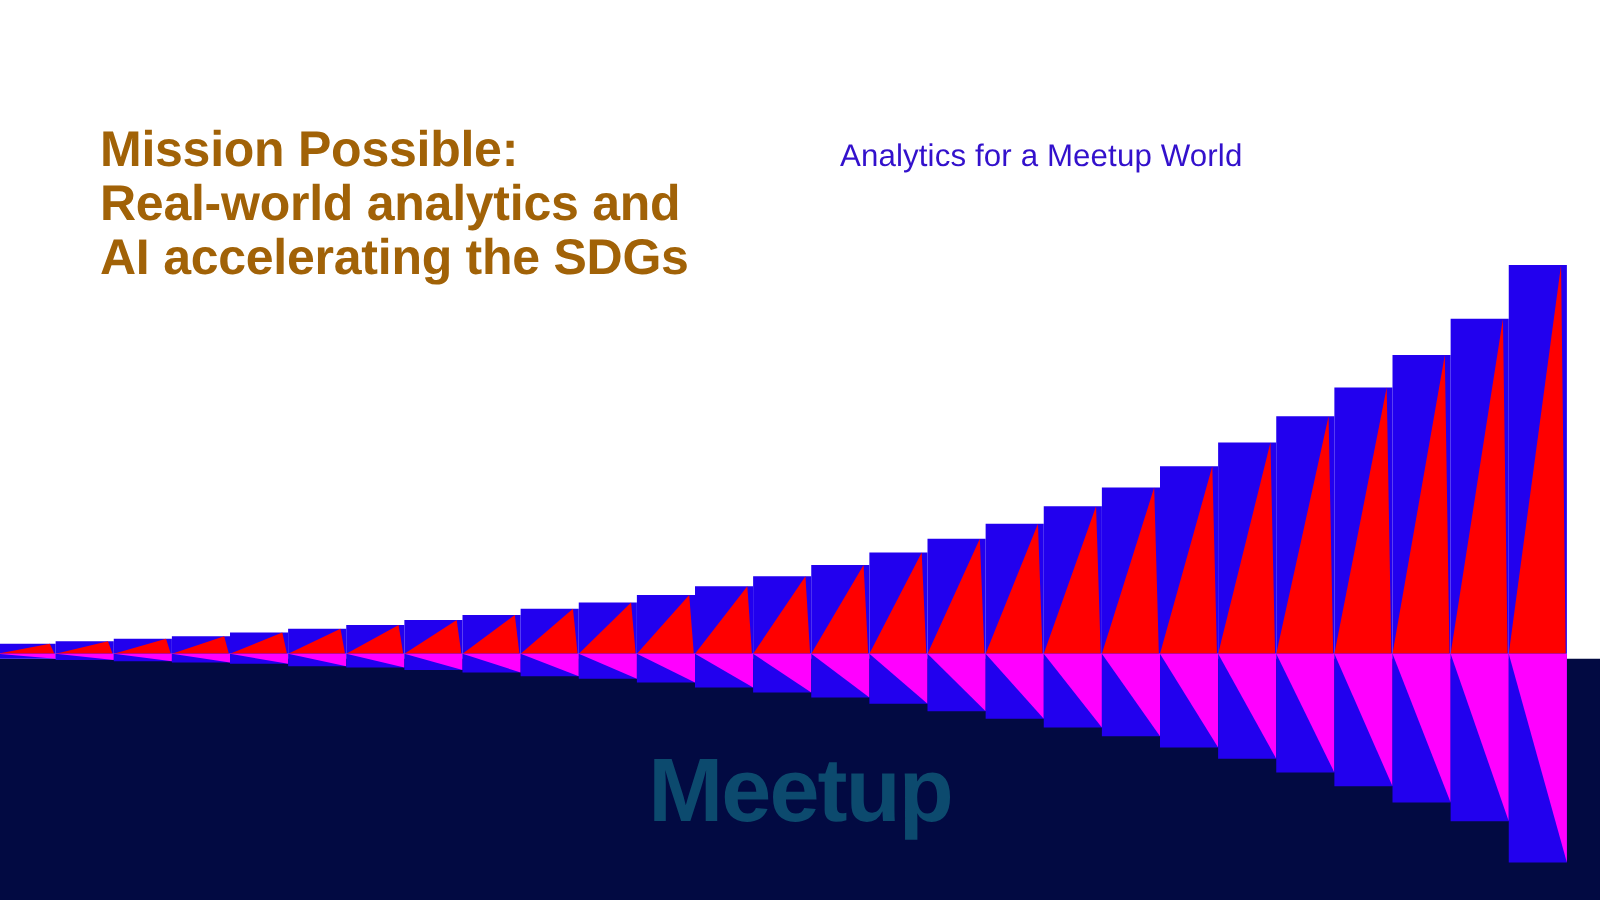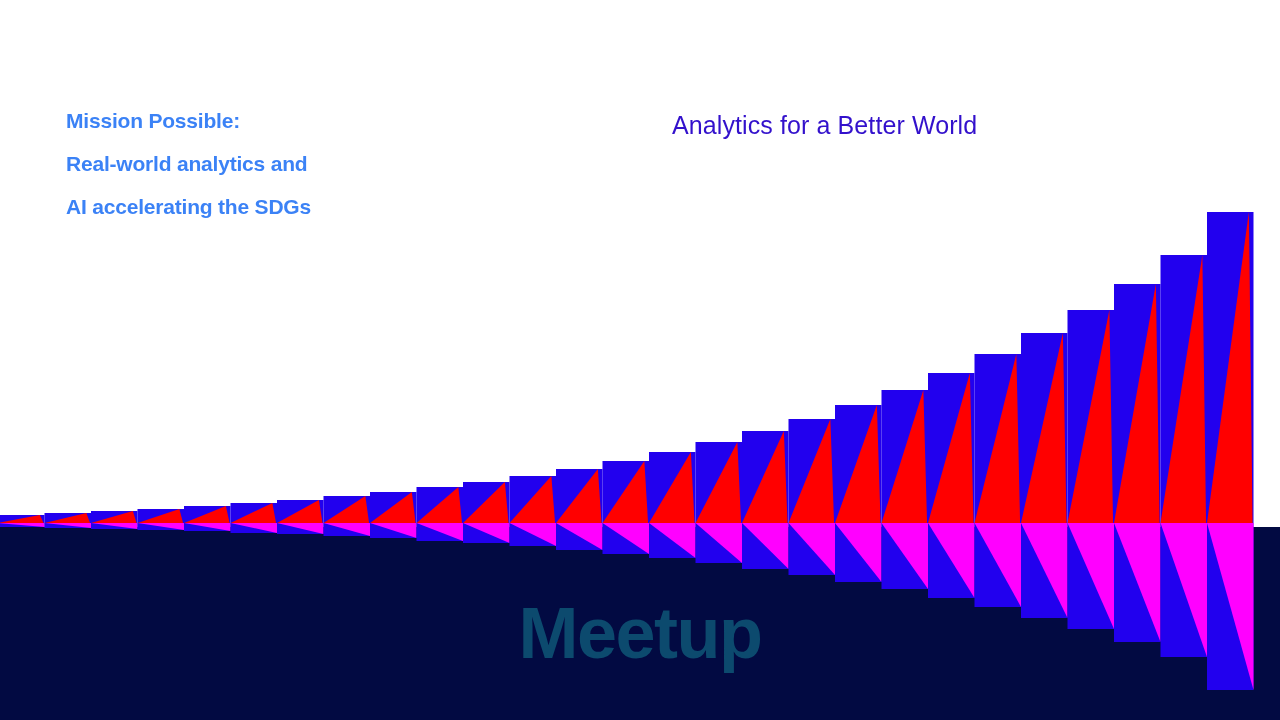--- a/index.html
+++ b/index.html
@@ -40,25 +40,25 @@
   }
   .graphic svg {
     display: block;
     width: 1280px;
     height: 720px;
   }
 
   
   .title {
     position: absolute;
-    left: 66px;
+    left: 80px;
     top: 99px;
     z-index: 5;
-    color: #3b82f6;
-    font-size: 21px;
+    color: #a16207;
+    font-size: 40px;
     font-weight: bold;
     line-height: 43px;
     letter-spacing: -0.2px;
     white-space: pre-line;
   }
   .subtitle {
     position: absolute;
     left: 672px;
     top: 109px;
     z-index: 5;
@@ -200,17 +200,17 @@
         <polygon points="1248.85,212 1252.57,523 1207,523" fill="#ff0000"></polygon>
         <rect x="1207" y="523" width="46.5" height="167" fill="#2200ee"></rect>
         <polygon points="1207,523 1253.5,523 1253.5,690" fill="#ff00ff"></polygon>
       </svg>
   </div>
 
   <div class="title">Mission Possible:
 Real-world analytics and
 AI accelerating the SDGs</div>
 
-  <div class="subtitle">Analytics for a Better World</div>
+  <div class="subtitle">Analytics for a Meetup World</div>
 
   <div class="brand">Meetup</div>
 
 </div>
 
 </body></html>

